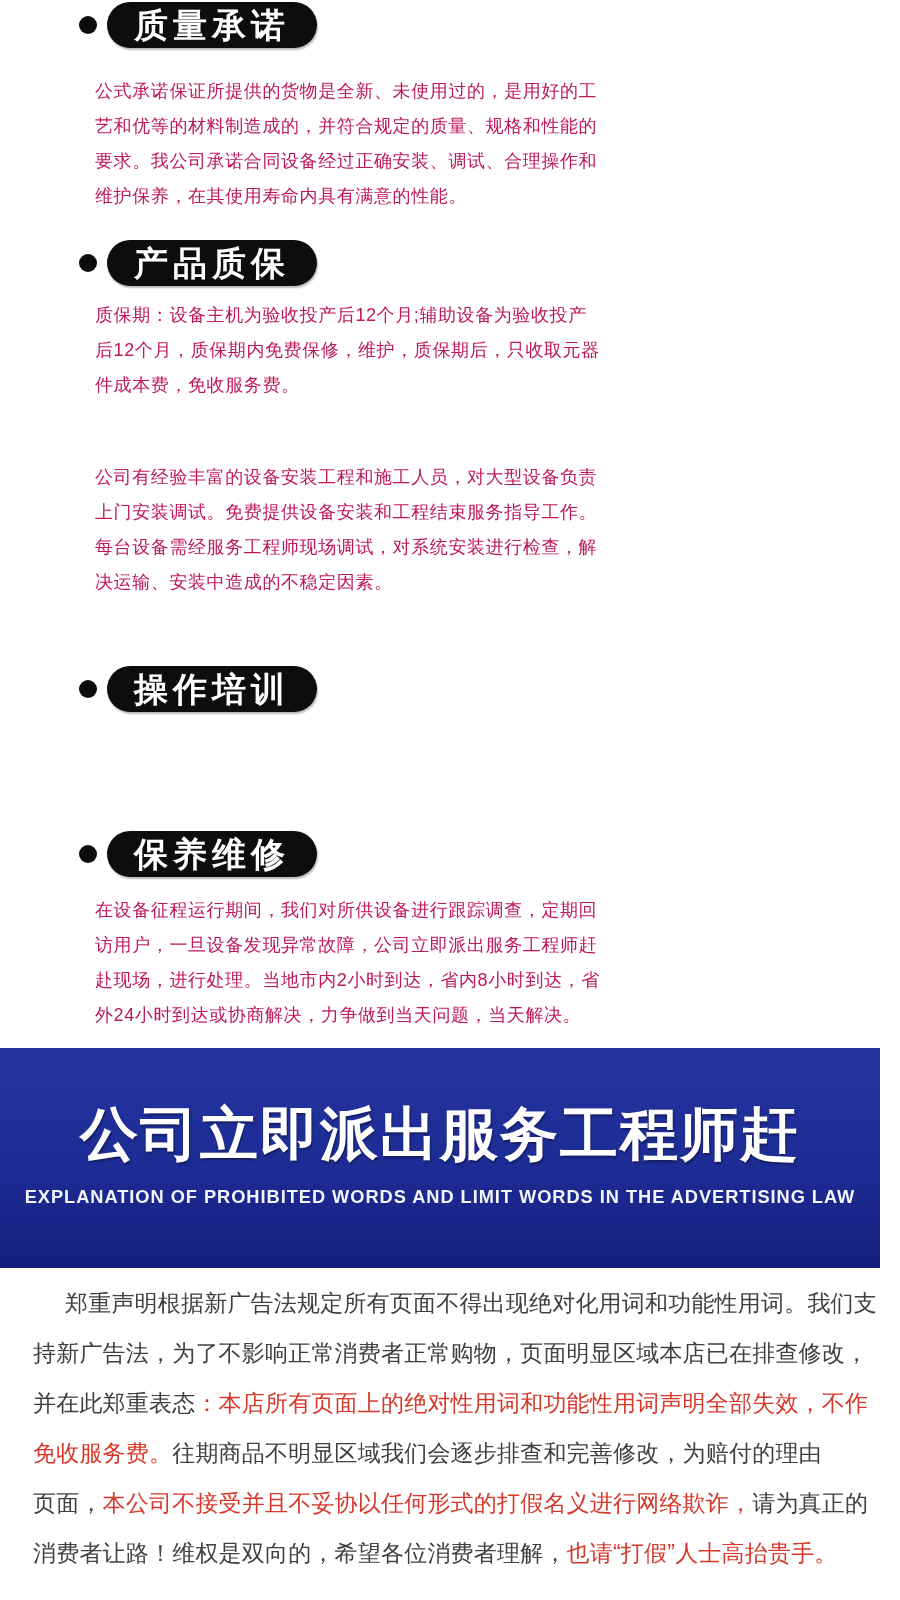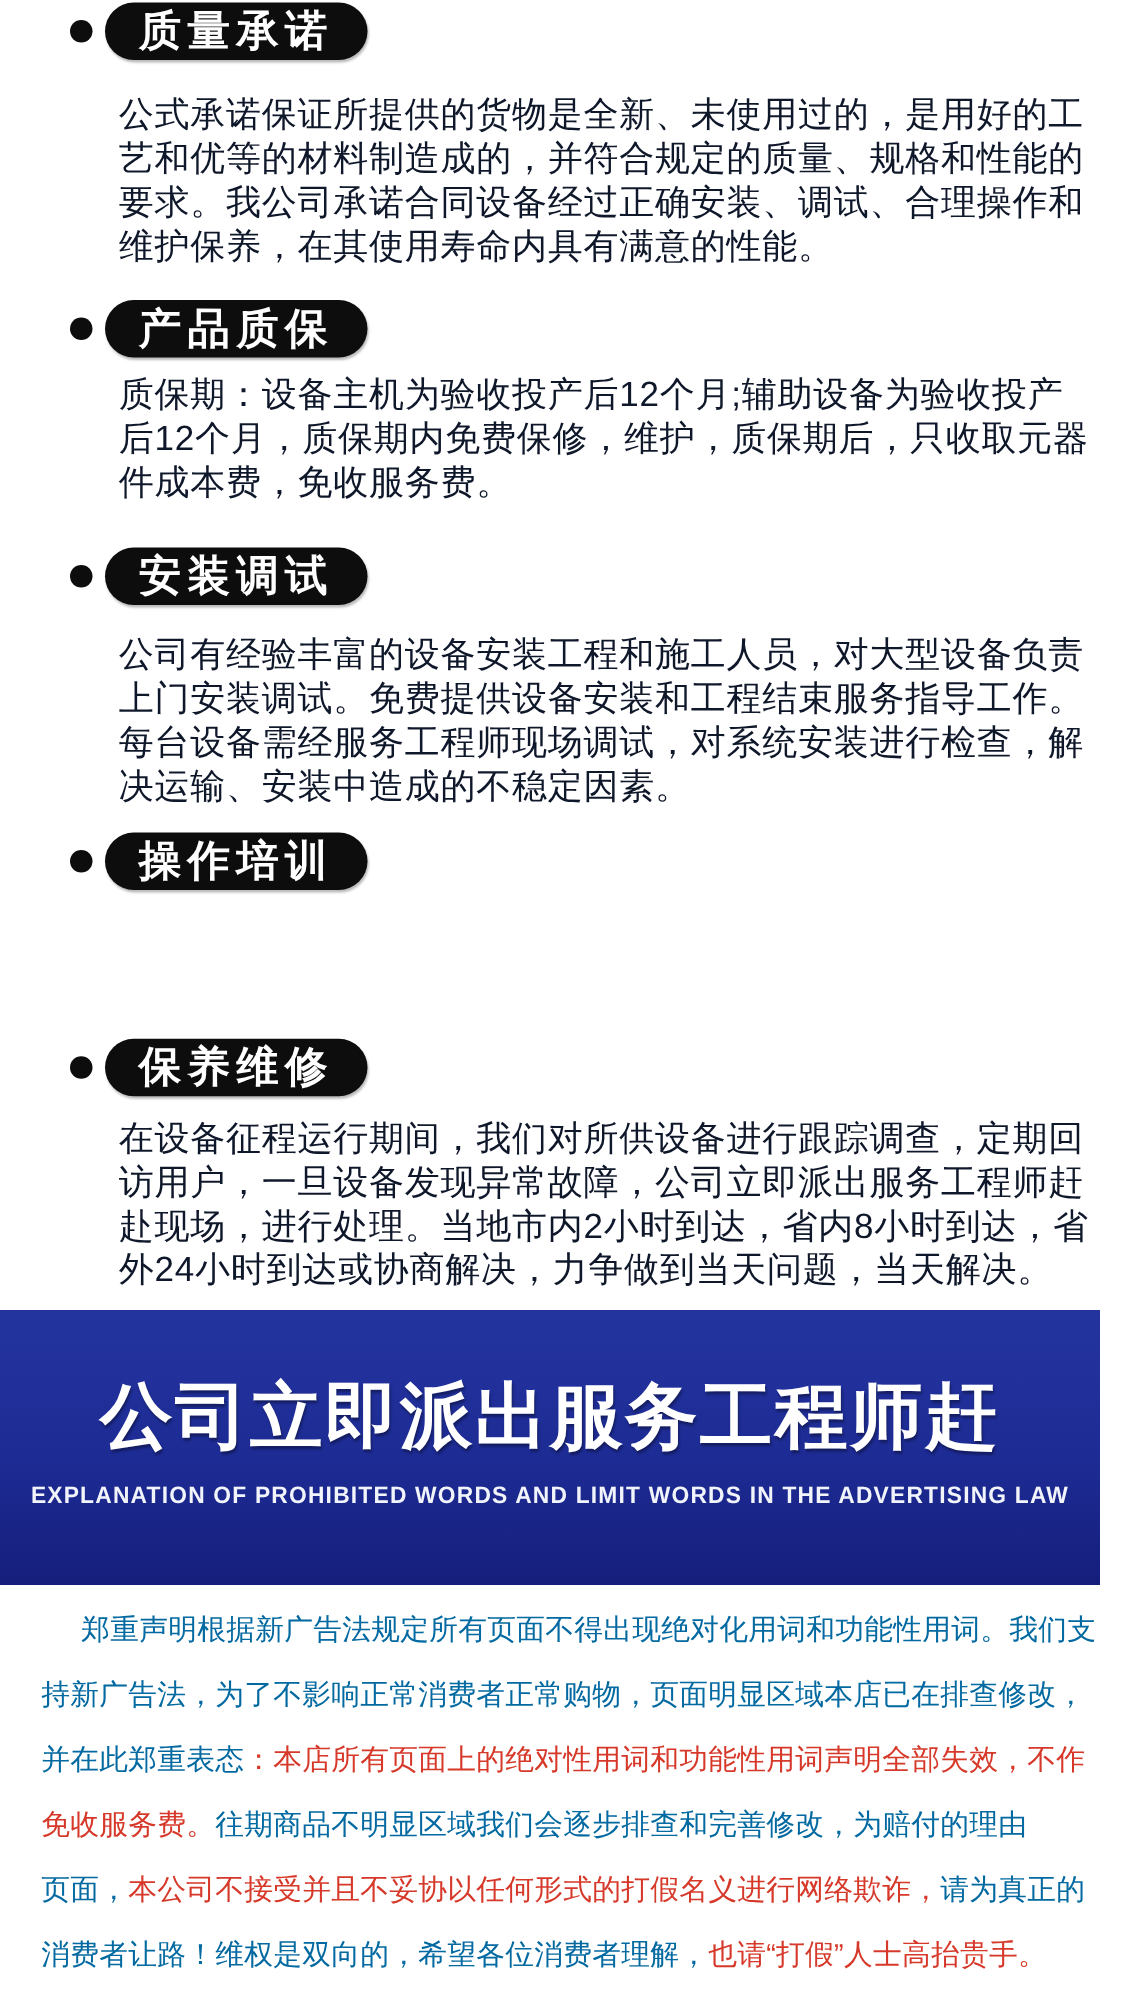--- a/index.html
+++ b/index.html
@@ -12,44 +12,45 @@
     color: #1c1c1c;
     -webkit-font-smoothing: antialiased;
   }
   .page { position: absolute; inset: 0; }
 
   
   .svc { position: absolute; left: 0; right: 0; }
   .badge-row {
     display: flex; align-items: center;
     padding-left: 56px;
+    margin-left: 23px;
   }
   .bullet {
     width: 18px; height: 18px; border-radius: 50%;
     background: #0d0d0d; flex: 0 0 auto;
     margin-right: 10px;
   }
   .badge {
     background: #0d0d0d; color: #ffffff;
     height: 46px; line-height: 46px;
     border-radius: 25px;
     padding: 0 27px;
     font-size: 34px; font-weight: bold;
     letter-spacing: 5px;
     box-shadow: 1px 2px 2px rgba(0,0,0,0.28);
     white-space: nowrap;
   }
   .svc-body {
     margin: 0 0 0 95px;
     width: 782px;
-    font-size: 28px;
+    font-size: 18px;
     letter-spacing: 0.6px;
     line-height: 35px;
     white-space: pre-line;
-    color: #0f172a;
+    color: #be185d;
   }
   .svc:nth-of-type(1) .svc-body { margin-top: 26px; }
   .svc:nth-of-type(2) .svc-body { margin-top: 12px; }
   .svc:nth-of-type(3) .svc-body { margin-top: 22px; }
   .svc:nth-of-type(4) .svc-body { margin-top: 17px; }
   .svc:nth-of-type(5) .svc-body { margin-top: 16px; }
 
   
   .banner {
     position: absolute; left: 0; top: 1048px;
@@ -82,21 +83,21 @@
   .disclaimer {
     position: absolute; left: 33px; top: 1278px;
     width: 836px;
     font-size: 23px;
     letter-spacing: 0.2px;
     color: #1c1c1c;
   }
   .d-line { line-height: 50px; white-space: nowrap; }
   .d-line.indent { text-indent: 32px; }
   .seg-red { color: #d6392a; }
-  .seg-blk { color: #0369a1; font-family: Liberation Mono, monospace; }
+  .seg-blk { color: #404040; }
 </style>
 </head>
 <body>
 
 <div class="page">
 
   <section class="svc" style="top:2px">
     <div class="badge-row">
       <span class="bullet"></span>
       <div class="badge">
@@ -115,26 +116,20 @@
       <div class="badge">
         <span>产品质保</span>
       </div>
     </div>
     <p class="svc-body">质保期：设备主机为验收投产后12个月;辅助设备为验收投产
 后12个月，质保期内免费保修，维护，质保期后，只收取元器
 件成本费，免收服务费。</p>
   </section>
 
   <section class="svc" style="top:438px">
-    <div class="badge-row">
-      <span class="bullet"></span>
-      <div class="badge">
-        <span>安装调试</span>
-      </div>
-    </div>
     <p class="svc-body">公司有经验丰富的设备安装工程和施工人员，对大型设备负责
 上门安装调试。免费提供设备安装和工程结束服务指导工作。
 每台设备需经服务工程师现场调试，对系统安装进行检查，解
 决运输、安装中造成的不稳定因素。</p>
   </section>
 
   <section class="svc" style="top:666px">
     <div class="badge-row">
       <span class="bullet"></span>
       <div class="badge">

